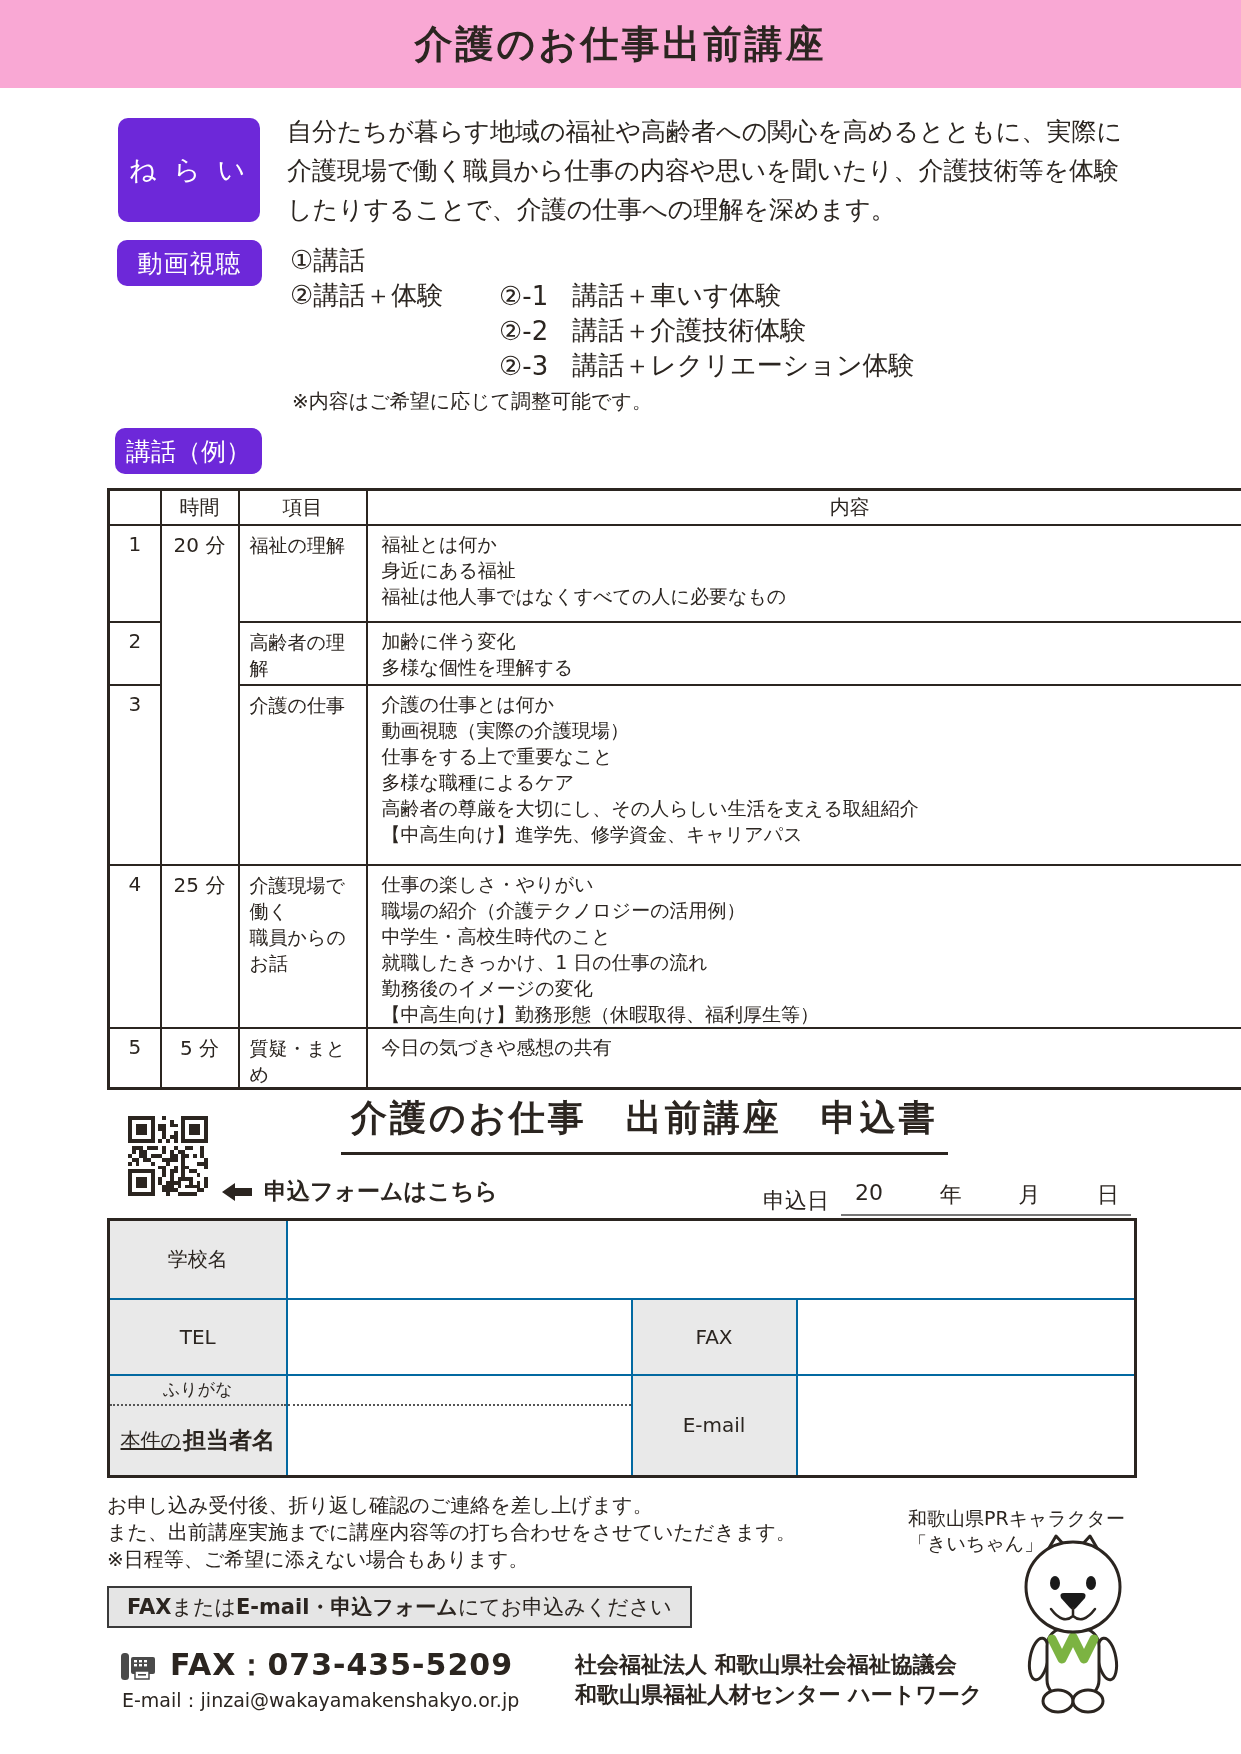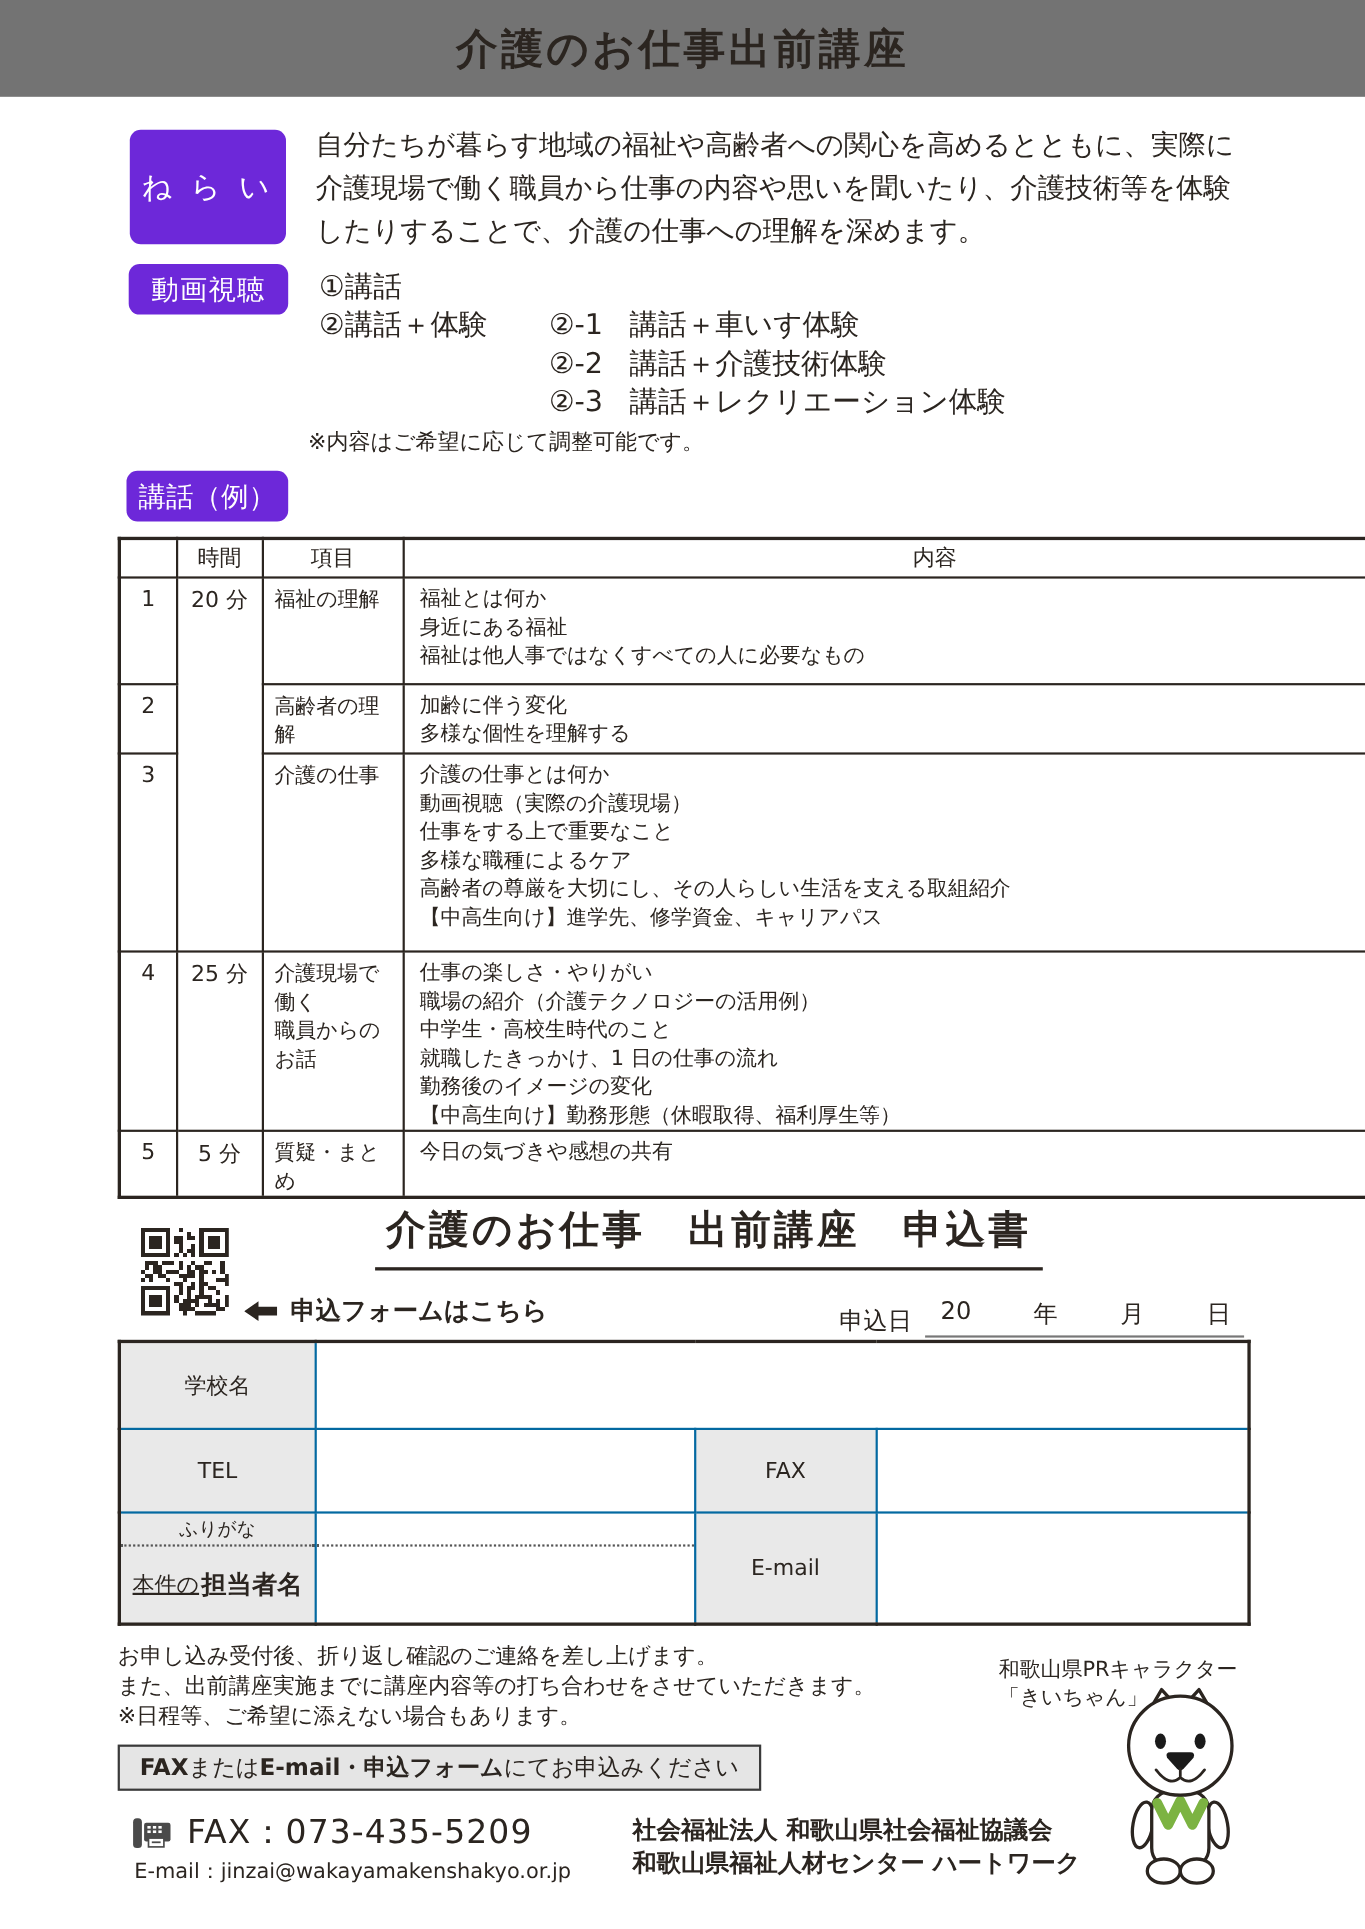--- a/index.html
+++ b/index.html
@@ -1,38 +1,38 @@
 <!DOCTYPE html>
 <html><head>
 <meta charset="utf-8">
 <style>
   html,body{margin:0;padding:0;background:#fff;}
   body{font-family:"DejaVu Sans","Liberation Sans",sans-serif;color:#2b2520;}
   #page{position:relative;width:1241px;height:1754px;background:#fff;overflow:hidden;}
 
   
-  .band{position:absolute;left:0;top:0;width:1241px;height:88px;background:#737373;
+  .band{position:absolute;left:0;top:0;width:1241px;height:88px;background:#f9a8d4;
         display:flex;align-items:center;justify-content:center;}
   .band h1{margin:0;font-size:38px;font-weight:bold;letter-spacing:3px;}
 
   
   .gbox{position:absolute;background:#6d28d9;color:#fff;border-radius:10px;
         display:flex;align-items:center;justify-content:center;}
   #aim-label{left:118px;top:118px;width:142px;height:104px;font-size:27px;letter-spacing:4px;}
   #course-label{left:117px;top:240px;width:145px;height:46px;font-size:25px;letter-spacing:1px;}
   #lecture-label{left:115px;top:428px;width:147px;height:46px;font-size:25px;}
 
   #aim-text{position:absolute;left:287px;top:112px;font-size:25px;line-height:39px;white-space:pre-line;}
 
   #course-content{position:absolute;left:290px;top:243px;font-size:26px;}
   .c-line{height:35px;display:flex;align-items:center;}
   .c-item2{width:209px;}
   .c-sub{margin-left:209px;}
   .sub-no{margin-right:24px;}
-  #course-note{position:absolute;left:280px;top:388px;font-size:20px;}
+  #course-note{position:absolute;left:292px;top:388px;font-size:20px;}
 
   
   table{border-collapse:collapse;table-layout:fixed;}
   .ltable{position:absolute;left:107px;top:488px;width:1228px;border:3px solid #2b2520;}
   .ltable th,.ltable td{border:2px solid #2b2520;vertical-align:top;padding:0;}
   .ltable th{font-weight:normal;font-size:20px;text-align:center;vertical-align:middle;}
   .ltable td.no{text-align:center;font-size:20px;padding-top:6px;}
   .ltable td.time{text-align:center;font-size:20px;padding-top:6px;}
   .ltable td.item{font-size:19px;line-height:26px;padding:6px 6px 0 10px;white-space:pre-line;}
   .ltable td.cont{font-size:19px;line-height:26px;padding:5px 8px 0 14px;white-space:pre-line;}
@@ -61,21 +61,21 @@
 
   #notes{position:absolute;left:107px;top:1492px;font-size:20px;line-height:27px;white-space:pre-line;}
   #pr-caption{position:absolute;left:908px;top:1506px;font-size:19px;line-height:25px;}
 
   #apply-box{position:absolute;left:107px;top:1586px;height:42px;box-sizing:border-box;
              border:2px solid #3a3a3a;background:#e5e5e5;display:flex;align-items:center;
              padding:0 18px;font-size:21px;}
   #apply-box .b{font-weight:bold;}
 
   #fax-row{position:absolute;left:120px;top:1645px;display:flex;align-items:center;gap:14px;}
-  #fax-row .faxtxt{font-size:30px;font-weight:normal;letter-spacing:1px;}
+  #fax-row .faxtxt{font-size:30px;font-weight:bold;letter-spacing:1px;}
   #email-row{position:absolute;left:122px;top:1688px;font-size:19px;}
   #org{position:absolute;left:575px;top:1650px;font-size:22px;font-weight:bold;line-height:30px;}
   #mascot{position:absolute;left:1010px;top:1533px;}
 </style>
 </head>
 <body>
 
 <div id="page">
 
   <div class="band">

